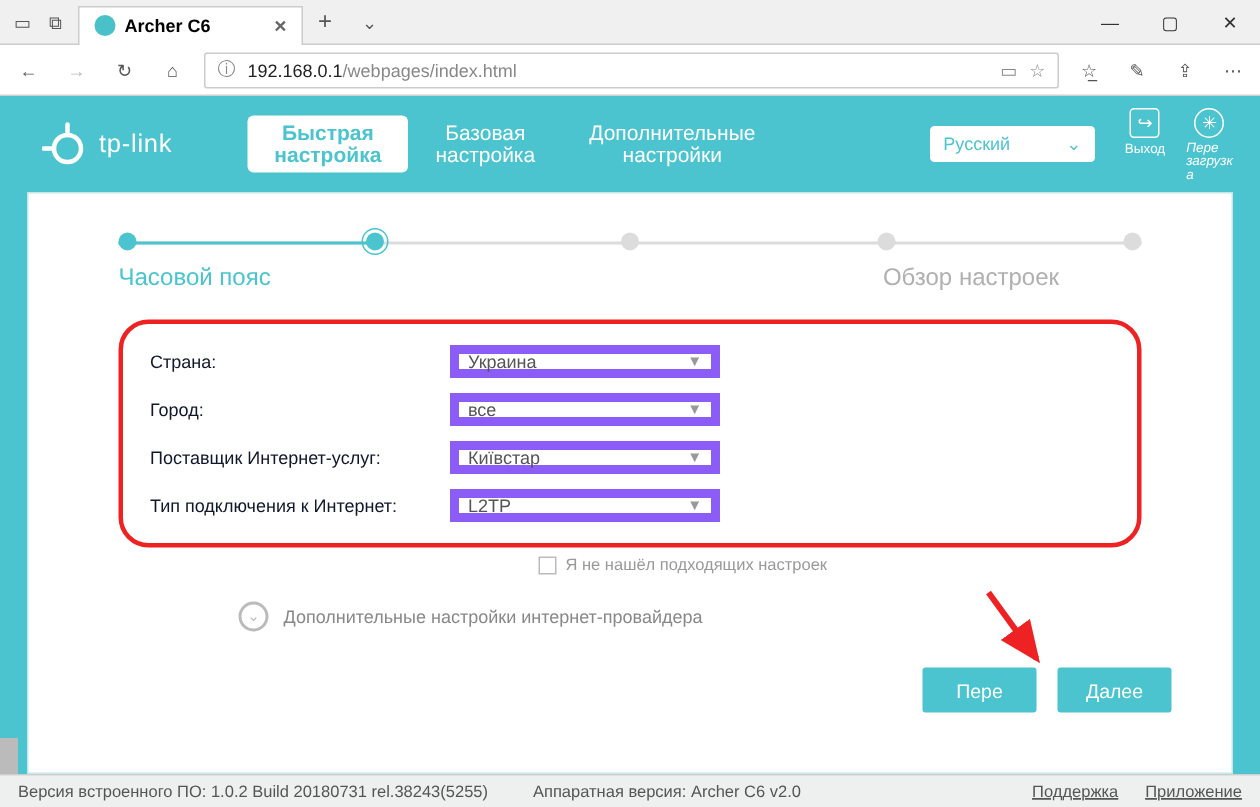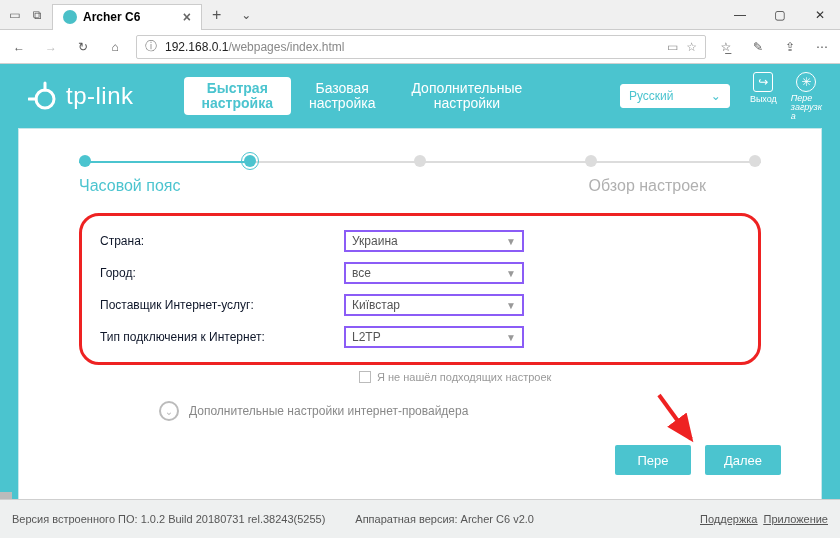--- a/index.html
+++ b/index.html
@@ -21,21 +21,21 @@
 .addrbar .navbtn { width: 22px; height: 22px; display: inline-flex; align-items: center; justify-content: center; color: #555; }
 .urlbox { flex: 1; height: 24px; border: 1px solid #ccc; border-radius: 2px; display: flex; align-items: center; padding: 0 8px; gap: 8px; color: #888; }
 .urlbox .lockish { color: #888; }
 .urlbox .dark { color: #222; }
 .addrbar .right-icons { display: flex; gap: 12px; color: #555; }
 .addrbar .right-icons span { width: 20px; display: inline-flex; justify-content: center; }
 
 
 .router-page { position: relative; height: calc(538px - 30px - 34px); background: #4bc4cf; }
 .header-band { height: 64px; display: flex; align-items: center; padding: 0 18px 0 28px; color: #fff; }
-.logo { display: flex; align-items: center; gap: 8px; font-size: 24px; font-weight: 400; letter-spacing: 0.5px; }
+.logo { display: flex; align-items: center; gap: 8px; font-size: 17px; font-weight: 400; letter-spacing: 0.5px; }
 .logo-mark { width: 30px; height: 30px; position: relative; }
 .logo-mark svg { width: 30px; height: 30px; }
 .nav-tabs { display: flex; margin-left: 50px; gap: 0; }
 .nav-tab { padding: 4px 18px; font-size: 14px; color: #fff; text-align: center; line-height: 1.1; cursor: pointer; }
 .nav-tab.active { background: #fff; color: #4bc4cf; border-radius: 4px; font-weight: 600; }
 .lang-select { margin-left: auto; margin-right: 20px; background: #fff; border: 1px solid #fff; border-radius: 3px; height: 24px; width: 110px; display: flex; align-items: center; padding: 0 8px; color: #4bc4cf; font-size: 12px; }
 .lang-select .chev { margin-left: auto; color: #4bc4cf; }
 .top-actions { display: flex; gap: 14px; color: #fff; font-size: 9px; }
 .top-actions .act { display: flex; flex-direction: column; align-items: center; gap: 2px; cursor: pointer; }
 .top-actions .act .ico { width: 20px; height: 20px; border: 1.5px solid #fff; border-radius: 3px; display: flex; align-items: center; justify-content: center; font-size: 12px; }
@@ -59,36 +59,36 @@
 .stepper-labels-bot { display: flex; font-size: 16px; color: #b0b0b0; margin-top: 2px; }
 .stepper-labels-bot .lbl { flex: 1; }
 .stepper-labels-bot .lbl.active { color: #4bc4cf; }
 .stepper-labels-bot .lbl.right { text-align: right; }
 .stepper-labels-bot .lbl.center { text-align: center; }
 
 .form-area { padding: 10px 60px 0; }
 .form-box { border: 3px solid #e22; border-radius: 20px; padding: 14px 18px 14px 18px; display: grid; row-gap: 10px; }
 .form-row { display: flex; align-items: center; gap: 10px; }
 .form-row .flabel { width: 190px; font-size: 12px; color: #0f172a; }
-.form-row .fselect { flex: 0 0 180px; height: 22px; border: 2px solid #8b5cf6; background: #fff; display: flex; align-items: center; padding: 0 6px; font-size: 12px; color: #555; margin-left: 44px; }
+.form-row .fselect { flex: 0 0 180px; height: 22px; border: 6px solid #8b5cf6; background: #fff; display: flex; align-items: center; padding: 0 6px; font-size: 12px; color: #555; }
 .form-row .fselect .chev { margin-left: auto; color: #999; font-size: 10px; }
 
 .notfound-row { padding: 6px 0 0 280px; font-size: 11px; color: #999; display: flex; align-items: center; gap: 6px; }
 .notfound-row .chk { width: 12px; height: 12px; border: 1px solid #bbb; display: inline-block; }
 
 .expander-row { padding: 18px 0 0 80px; display: flex; align-items: center; gap: 10px; color: #888; font-size: 12px; }
 .circ-chev { width: 20px; height: 20px; border: 2px solid #bbb; border-radius: 50%; display: inline-flex; align-items: center; justify-content: center; color: #bbb; font-size: 10px; }
 
 .wiz-buttons { position: absolute; right: 40px; bottom: 40px; display: flex; gap: 14px; }
 .wiz-buttons .btn { height: 30px; min-width: 76px; background: #4bc4cf; color: #fff; display: inline-flex; align-items: center; justify-content: center; font-size: 13px; border-radius: 2px; cursor: pointer; }
 
 .red-arrow { position: absolute; right: 120px; bottom: 64px; pointer-events: none; }
 
-.footer { position: absolute; left: 0; right: 0; bottom: 0; height: 39px; background: #eef0f0; border-top: 1px solid #cfcfcf; display: flex; align-items: center; padding: 0 12px; font-size: 11px; color: #555; gap: 30px; }
-.footer .links { margin-left: auto; display: flex; gap: 6px; text-decoration: underline; }
+.footer { position: absolute; left: 0; right: 0; bottom: 0; height: 22px; background: #eef0f0; border-top: 1px solid #cfcfcf; display: flex; align-items: center; padding: 0 12px; font-size: 11px; color: #555; gap: 30px; }
+.footer .links { margin-left: auto; display: flex; gap: 18px; text-decoration: underline; }
 .footer .links span { text-decoration: underline; cursor: pointer; }
 
 .gray-left-stub { position: absolute; left: 0; bottom: 22px; width: 12px; height: 24px; background: #bbb; }
 </style>
 </head>
 <body>
 
 <div class="titlebar">
   <div class="tab-icons">
     <span>▭</span>

